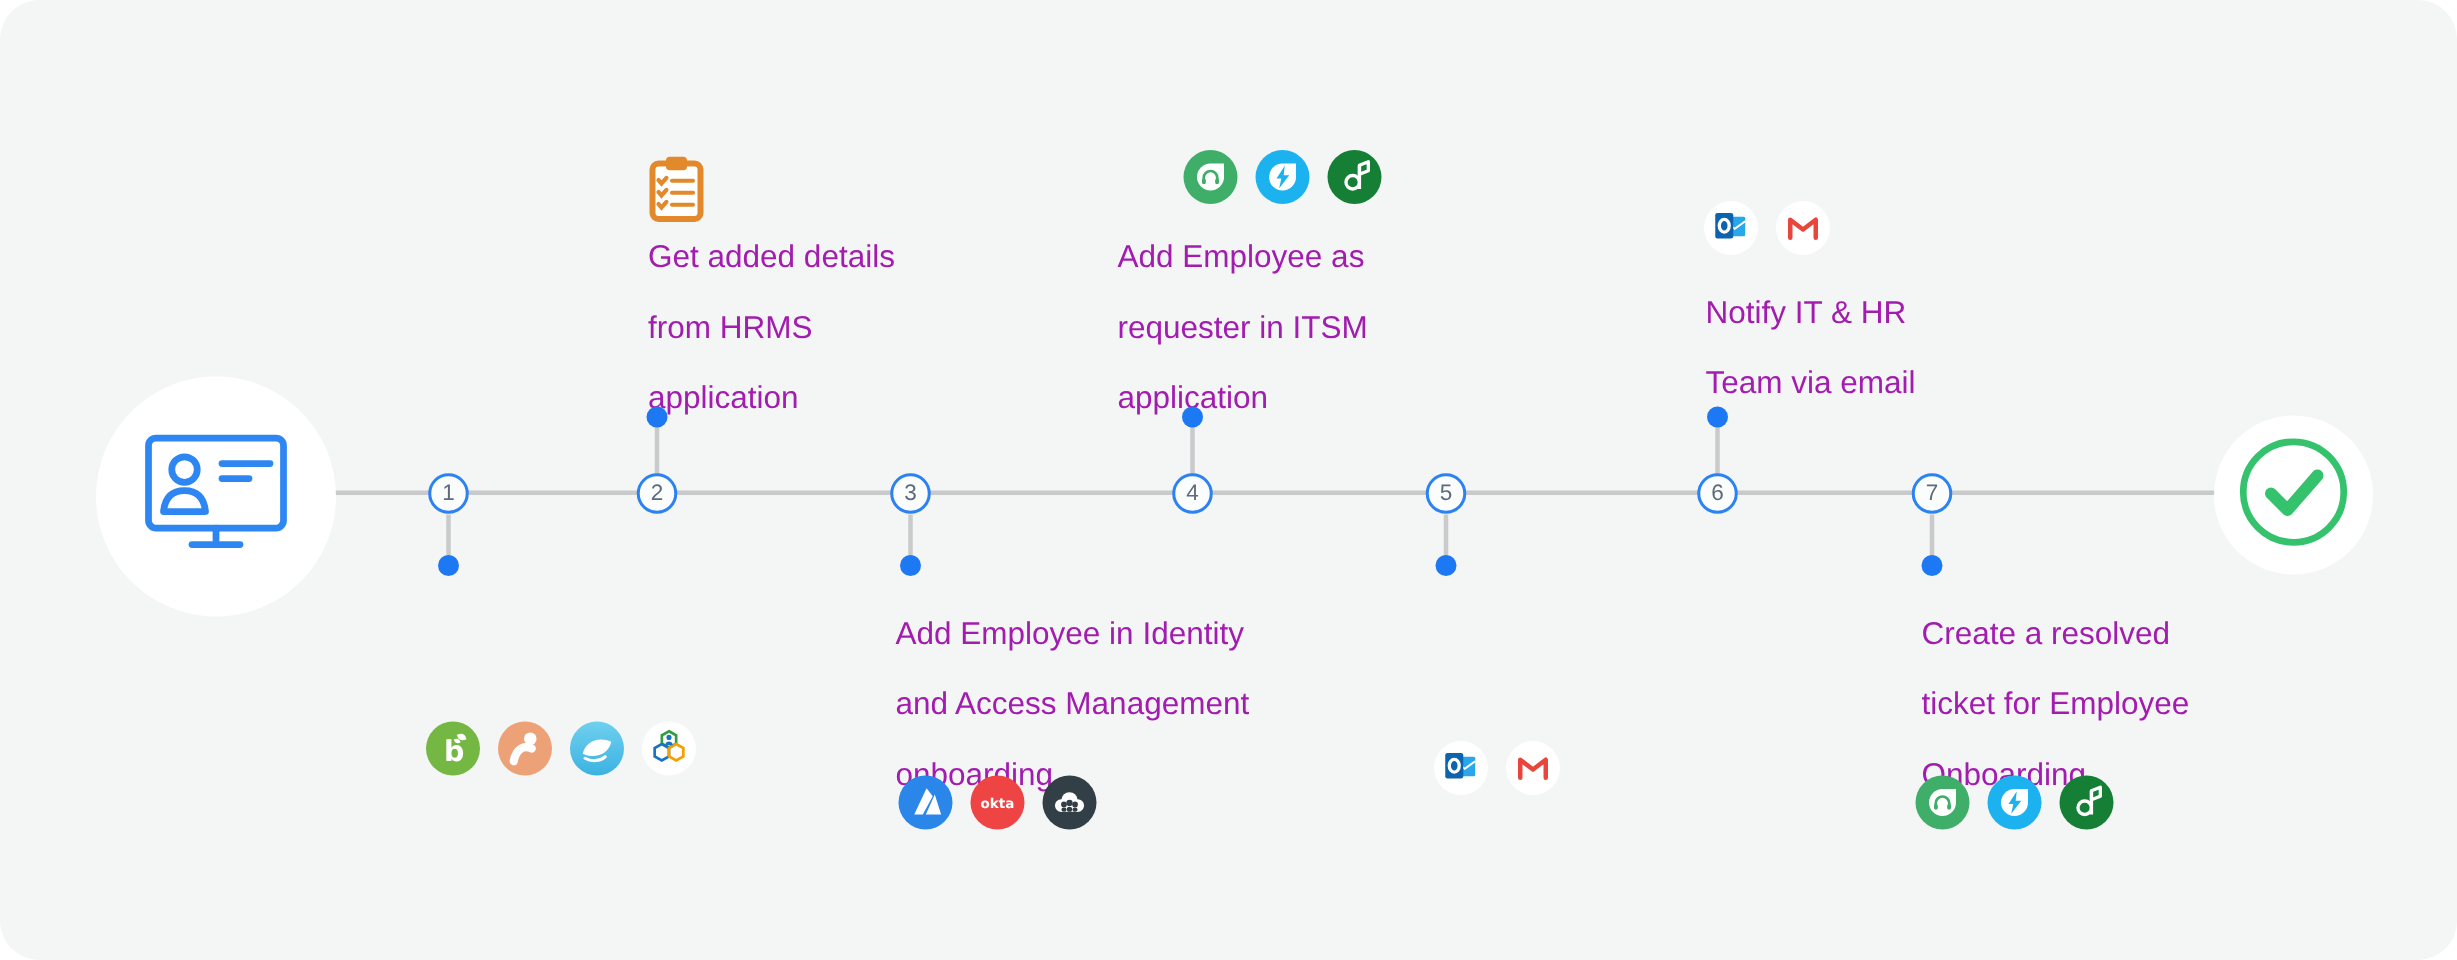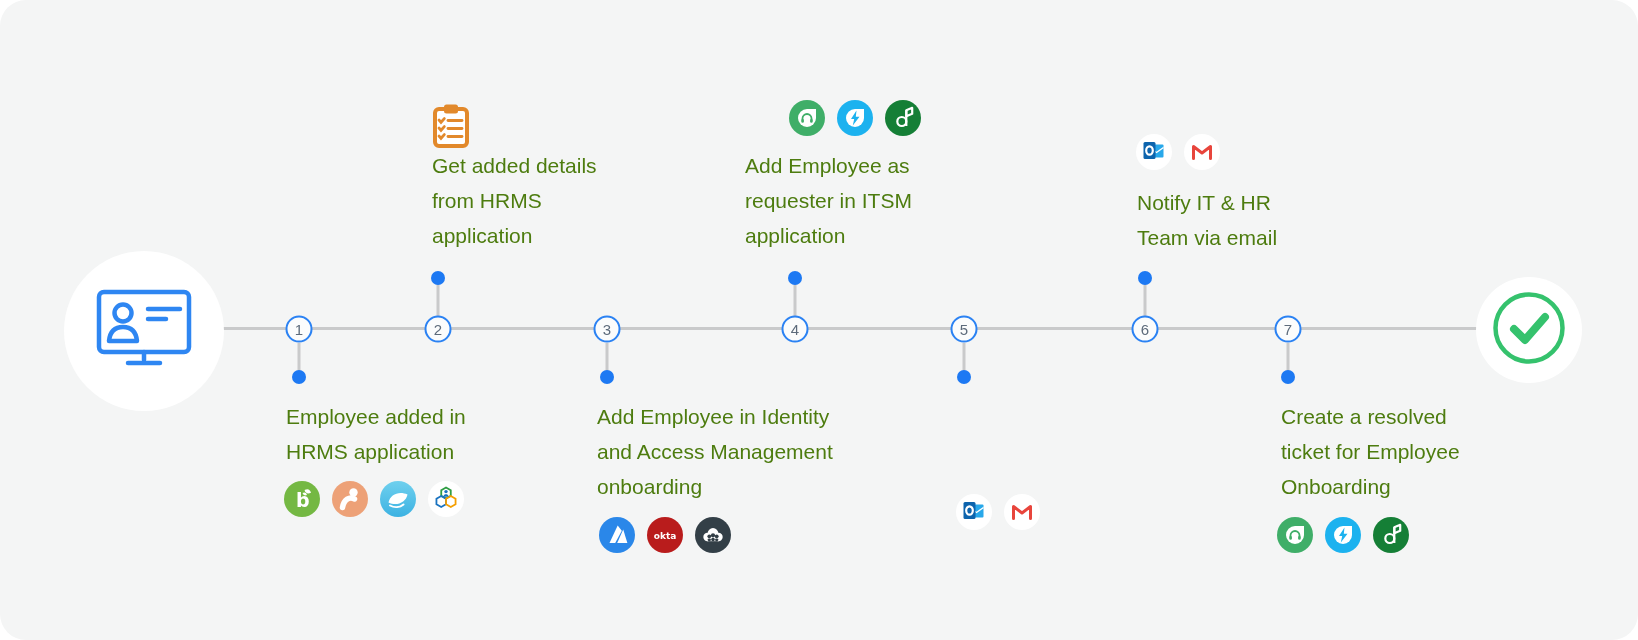--- a/index.html
+++ b/index.html
@@ -32,38 +32,38 @@
     transform:translate(-50%,-50%);
   }
   .stem { position:absolute; width:3px; background:#c9cacb; transform:translateX(-50%); z-index:1; }
   .stem.up   { top:283px; height:33px; }
   .stem.down { top:343px; height:30px; }
   .dot {
     position:absolute; width:14px; height:14px; background:#1d79f3;
     border-radius:50%; transform:translate(-50%,-50%); z-index:2;
   }
   .step-label {
-    position:absolute; font-size:21px; color:#4d7c0f;
-    line-height:35px; white-space:pre-line; z-index:1;
+    position:absolute; font-size:21px; color:#a21caf;
+    line-height:47px; white-space:pre-line; z-index:1;
   }
   .icon-row { position:absolute; display:flex; gap:12px; z-index:1; }
   .chip {
     width:36px; height:36px; border-radius:50%; flex:none;
     display:flex; align-items:center; justify-content:center;
   }
   .chip svg { display:block; }
   .chip.white { background:#ffffff; }
   .chip.fresh { background:#3fae68; }
   .chip.bolt { background:#1cb2ef; }
   .chip.deskgreen { background:#157f36; }
   .chip.bamboo { background:#74b843; }
   .chip.orangehr { background:#eda177; }
   .chip.tealcloud { background:linear-gradient(180deg,#6fd0ee,#3cb2e2); }
   .chip.azure { background:#2a87e9; }
-  .chip.okta { background:#b91c1c; }
+  .chip.okta { background:#ef4444; }
   .chip.darkcloud { background:#333f47; }
   .clip-icon { position:absolute; z-index:1; }
 </style>
 </head>
 <body>
 
 <div class="canvas">
 
 
   <div class="timeline-line"></div>
@@ -98,22 +98,20 @@
   <div class="dot" style="left:607px; top:377px"></div>
   <div class="stem up" style="left:795px"></div>
   <div class="dot" style="left:795px; top:278px"></div>
   <div class="stem down" style="left:964px"></div>
   <div class="dot" style="left:964px; top:377px"></div>
   <div class="stem up" style="left:1145px"></div>
   <div class="dot" style="left:1145px; top:278px"></div>
   <div class="stem down" style="left:1288px"></div>
   <div class="dot" style="left:1288px; top:377px"></div>
 
-  <div class="step-label" style="left:286px; top:399px; width:230px">Employee added in
-HRMS application</div>
   <div class="icon-row" style="left:284px; top:481px">
     <div class="chip bamboo">
       <svg width="36" height="36" viewBox="0 0 36 36">
         <text x="12" y="26" font-size="19" font-weight="bold" fill="#ffffff" font-family="DejaVu Sans, sans-serif">b</text>
         <path d="M20.5 9 q5 -2.5 6.5 2.8 q-5 2.2 -6.5 -2.8 z" fill="#ffffff"></path>
         <path d="M18.5 12 q3.5 -1.5 4.5 2 q-3.5 1.5 -4.5 -2 z" fill="#ffffff"></path>
       </svg>
     </div>
     <div class="chip orangehr">
       <svg width="36" height="36" viewBox="0 0 36 36">

